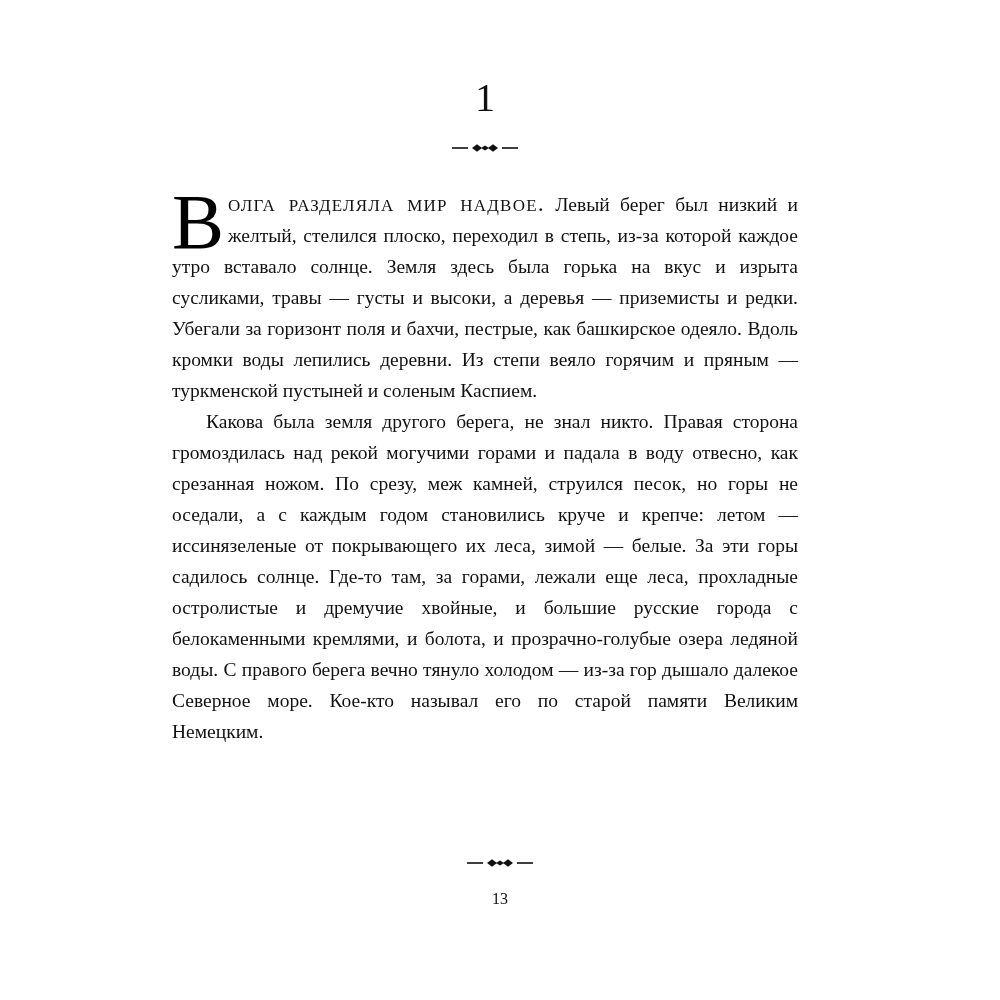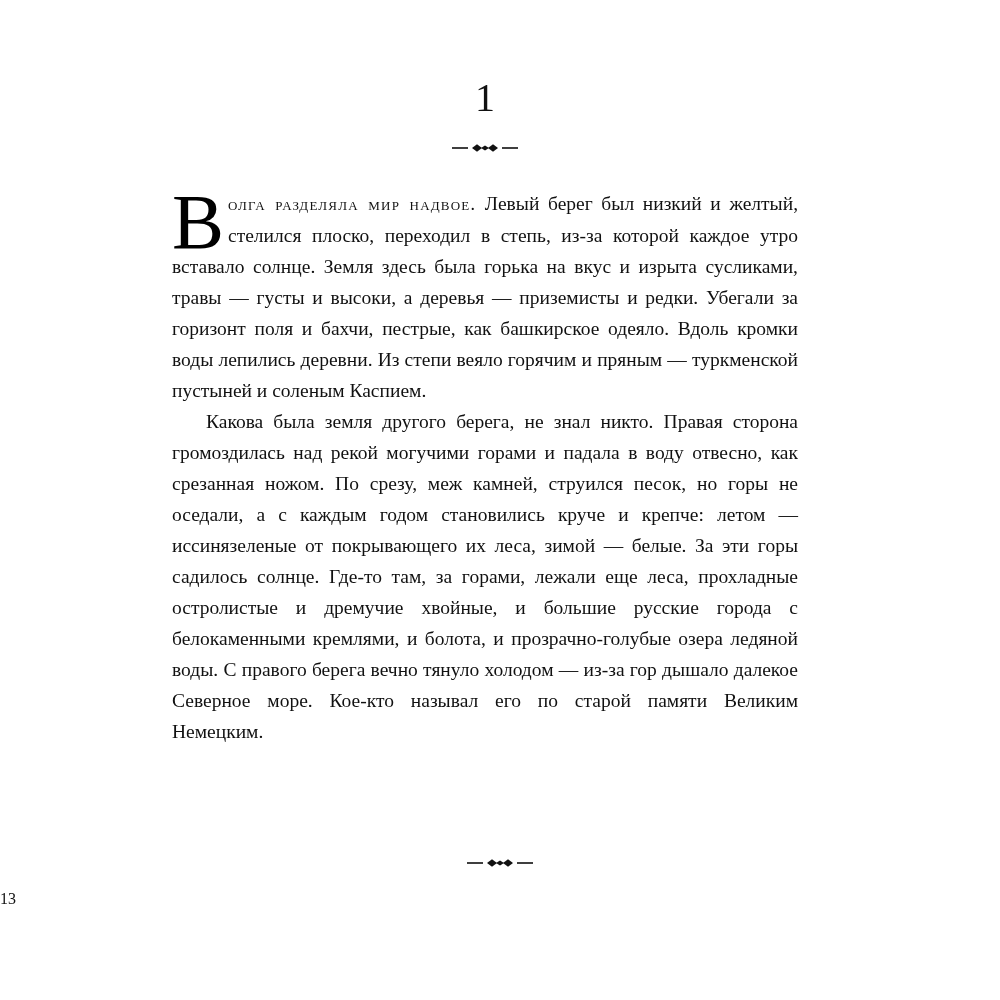--- a/index.html
+++ b/index.html
@@ -67,35 +67,35 @@
     line-height: 0.78;
     padding-right: 4px;
     padding-top: 4px;
     margin-bottom: -6px;
     font-family: "Liberation Serif", serif;
     color: #000000;
   }
   .smallcaps {
     font-variant: small-caps;
     letter-spacing: 1.2px;
-    font-size: 18px;
+    font-size: 24px;
   }
   .bottom-ornament {
     position: absolute;
     left: 0;
     right: 0;
     top: 855px;
     text-align: center;
   }
   .folio {
     position: absolute;
     left: 0;
     right: 0;
     top: 890px;
-    text-align: left;
+    text-align: center;
     font-size: 16px;
     color: #111111;
     font-family: "Liberation Serif", serif;
   }
 </style>
 </head>
 <body>
 
 <div class="page">
 

